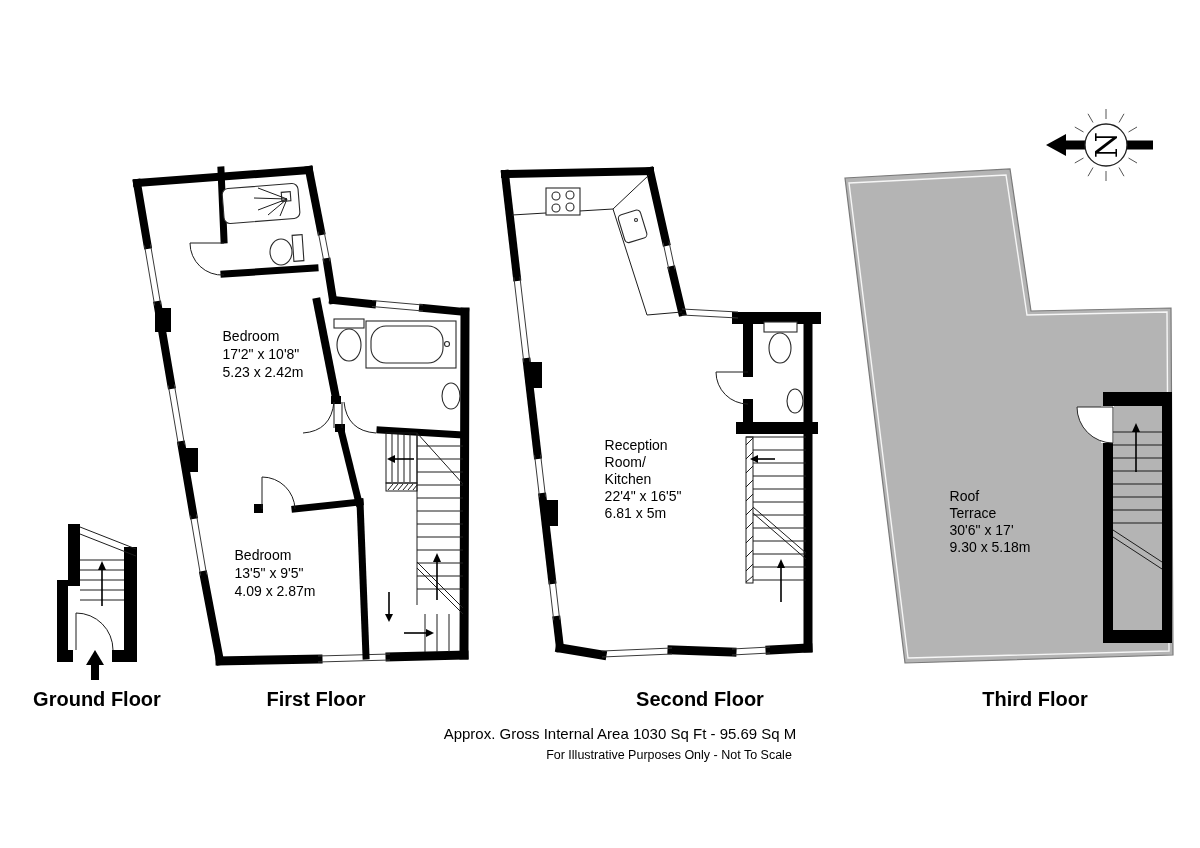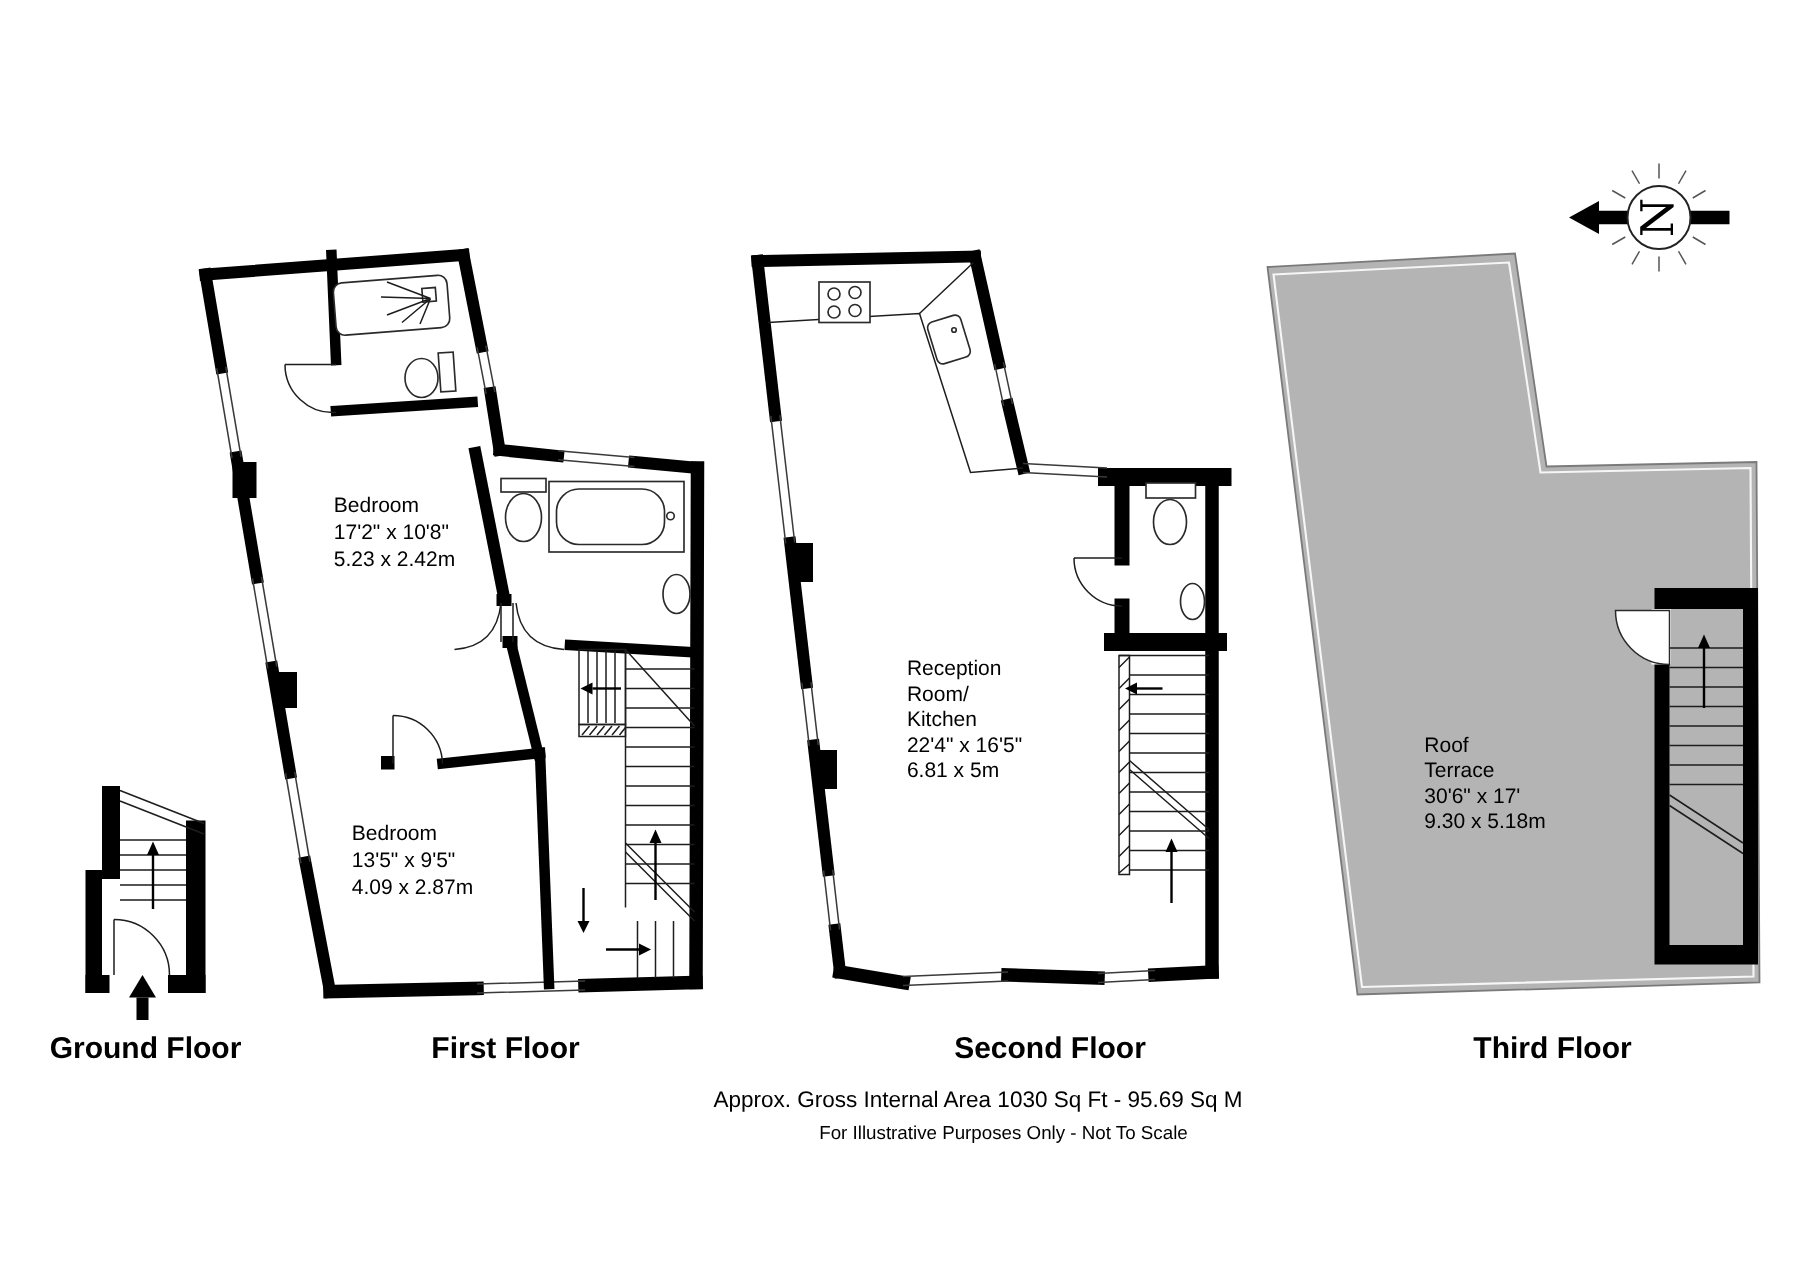--- a/index.html
+++ b/index.html
@@ -31,21 +31,21 @@
   .title{
     position:absolute;left:600px;top:99px;transform:translateX(-50%);
     font-size:22px;font-weight:bold;letter-spacing:.5px;white-space:nowrap;
   }
   .caption{
     position:absolute;transform:translateX(-50%);top:688px;
     font-size:20px;font-weight:bold;white-space:nowrap;
   }
   .footer1{
     position:absolute;left:620px;top:725px;transform:translateX(-50%);
-    font-size:15px;white-space:nowrap;margin-left:32px;
+    font-size:15px;white-space:nowrap;
   }
   .footer2{
     position:absolute;left:621px;top:748px;transform:translateX(-50%);
     font-size:12.5px;white-space:nowrap;margin-left:48px;
   }
   .compass-letter{
     font-family:"DejaVu Serif", serif;font-size:30px;
   }
 </style>
 </head>
@@ -305,19 +305,19 @@
   </div>
 
   <div class="label small" style="left:990px;top:440px;margin-top:48px;">
     <span style="display:block">Roof</span>
     <span style="display:block">Terrace</span>
     <span style="display:block">30'6" x 17'</span>
     <span style="display:block">9.30 x 5.18m</span>
   </div>
 
   <div class="caption" style="left:97px;">Ground Floor</div>
-  <div class="caption" style="left:337px;">First Floor</div>
+  <div class="caption" style="left:316px;">First Floor</div>
   <div class="caption" style="left:700px;">Second Floor</div>
   <div class="caption" style="left:1035px;">Third Floor</div>
 
   <div class="footer1">Approx. Gross Internal Area 1030 Sq Ft - 95.69 Sq M</div>
   <div class="footer2">For Illustrative Purposes Only - Not To Scale</div>
 </div>
 
 </body></html>

